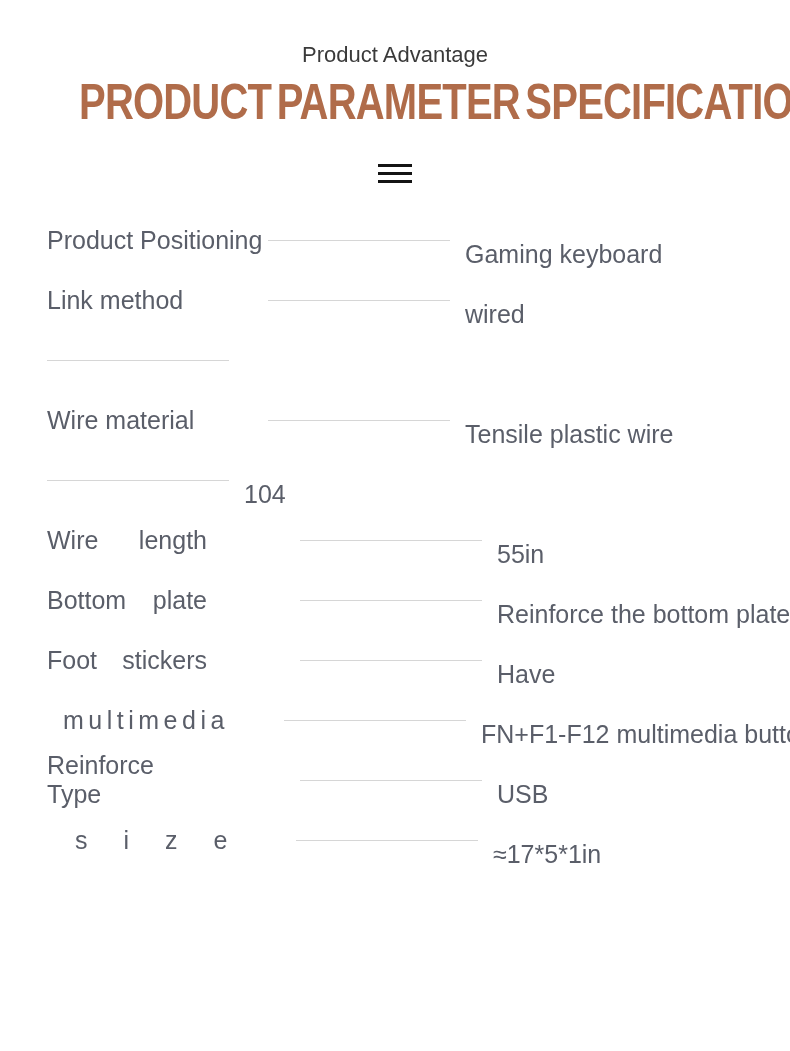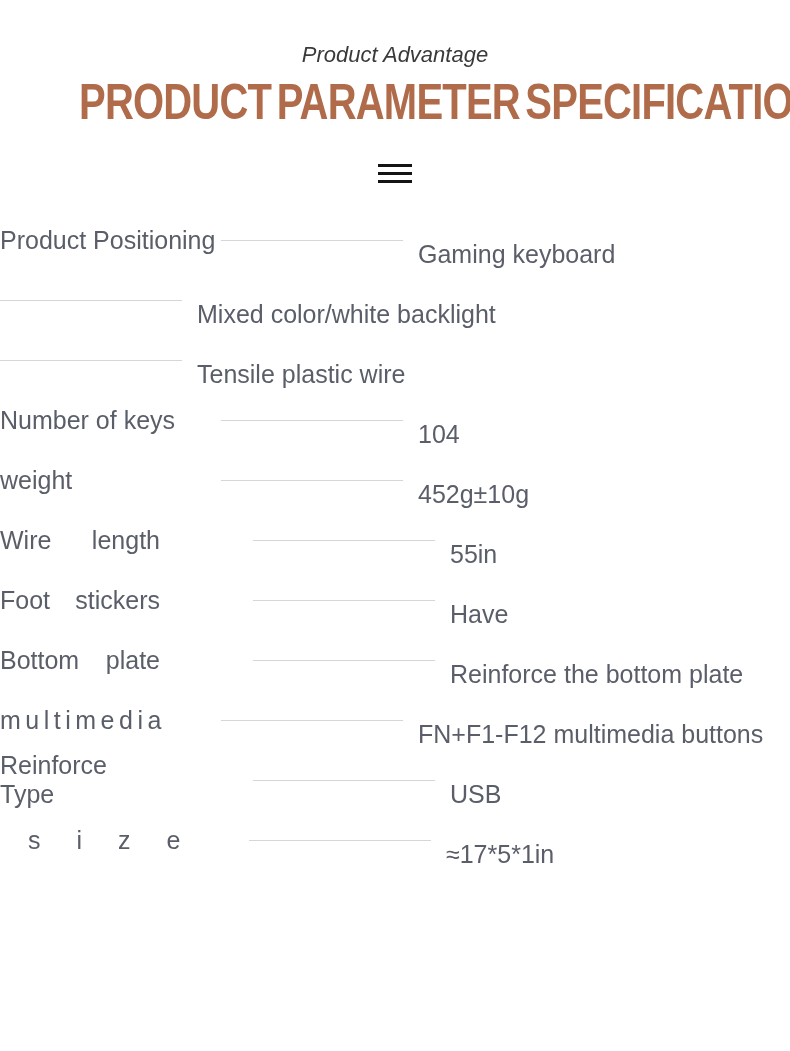--- a/index.html
+++ b/index.html
@@ -15,21 +15,20 @@
     -webkit-font-smoothing: antialiased;
   }
   .subtitle {
     margin-top: 42px;
     text-align: center;
     font-size: 22px;
     line-height: 26px;
     font-weight: 400;
     color: #3a3a3a;
     letter-spacing: 0px;
-    font-style: italic;
   }
   .title {
     margin-top: 8px;
     text-align: center;
     font-size: 50px;
     line-height: 52px;
     font-weight: 700;
     color: #b06c4a;
     white-space: nowrap;
     letter-spacing: -1px;
@@ -49,20 +48,21 @@
     height: 3px;
     background: #141414;
   }
   .spec-list {
     margin-top: 27px;
   }
   .spec-row {
     height: 60px;
     display: flex;
     align-items: center;
+    padding-left: 47px;
     box-sizing: border-box;
   }
   .spec-label {
     flex: 0 0 221px;
     width: 221px;
     font-size: 25px;
     font-weight: 300;
     color: #5a5e69;
     white-space: nowrap;
     overflow: visible;
@@ -70,20 +70,21 @@
   .spec-label.justify {
     flex: 0 0 160px;
     width: 160px;
     margin-right: 93px;
     text-align: justify;
     text-align-last: justify;
     white-space: normal;
   }
   .spec-label.letterspace {
     letter-spacing: 4.5px;
+    margin-left: 16px;
   }
   .spec-label.letterspace-wide {
     letter-spacing: 36px;
     margin-left: 28px;
   }
   .connector-line {
     flex: 0 0 182px;
     width: 182px;
     height: 1px;
     background: #d6d6d6;
@@ -110,59 +111,58 @@
   <div class="bar"></div>
 </div>
 
 <div class="spec-list">
   <div class="spec-row">
     <div class="spec-label">Product Positioning</div>
     <div class="connector-line"></div>
     <div class="spec-value">Gaming keyboard</div>
   </div>
 
+  <div class="spec-row">
+    <div class="spec-label">Link method</div>
+    <div class="connector-line"></div>
+    <div class="spec-value">wired</div>
+  </div>
 
   <div class="spec-row">
     <div class="connector-line"></div>
-    <div class="spec-value">Mixed color/white backlight</div>
   </div>
 
   <div class="spec-row">
+    <div class="spec-label">Wire material</div>
     <div class="connector-line"></div>
     <div class="spec-value">Tensile plastic wire</div>
   </div>
 
   <div class="spec-row">
-    <div class="spec-label">Number of keys</div>
     <div class="connector-line"></div>
     <div class="spec-value">104</div>
   </div>
 
-  <div class="spec-row">
-    <div class="spec-label">weight</div>
-    <div class="connector-line"></div>
-    <div class="spec-value">452g±10g</div>
-  </div>
 
   <div class="spec-row">
     <div class="spec-label justify">Wire length</div>
     <div class="connector-line"></div>
     <div class="spec-value">55in</div>
   </div>
 
   <div class="spec-row">
+    <div class="spec-label justify">Bottom plate</div>
+    <div class="connector-line"></div>
+    <div class="spec-value">Reinforce the bottom plate</div>
+  </div>
+
+  <div class="spec-row">
     <div class="spec-label justify">Foot stickers</div>
     <div class="connector-line"></div>
     <div class="spec-value">Have</div>
-  </div>
-
-  <div class="spec-row">
-    <div class="spec-label justify">Bottom plate</div>
-    <div class="connector-line"></div>
-    <div class="spec-value">Reinforce the bottom plate</div>
   </div>
 
   <div class="spec-row">
     <div class="spec-label letterspace">multimedia</div>
     <div class="connector-line"></div>
     <div class="spec-value">FN+F1-F12 multimedia buttons</div>
   </div>
 
   <div class="spec-row">
     <div class="spec-label justify">Reinforce Type</div>

